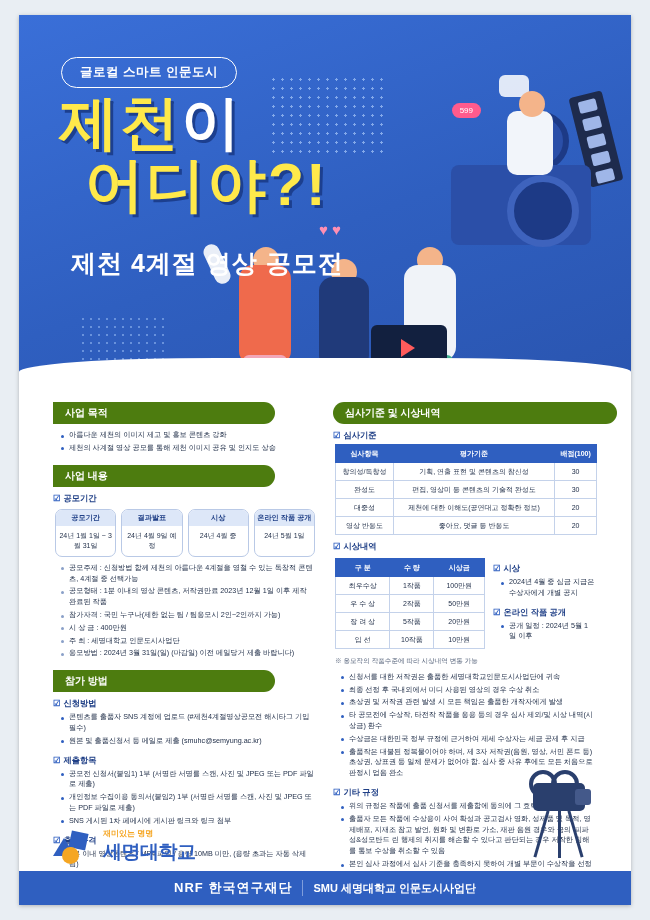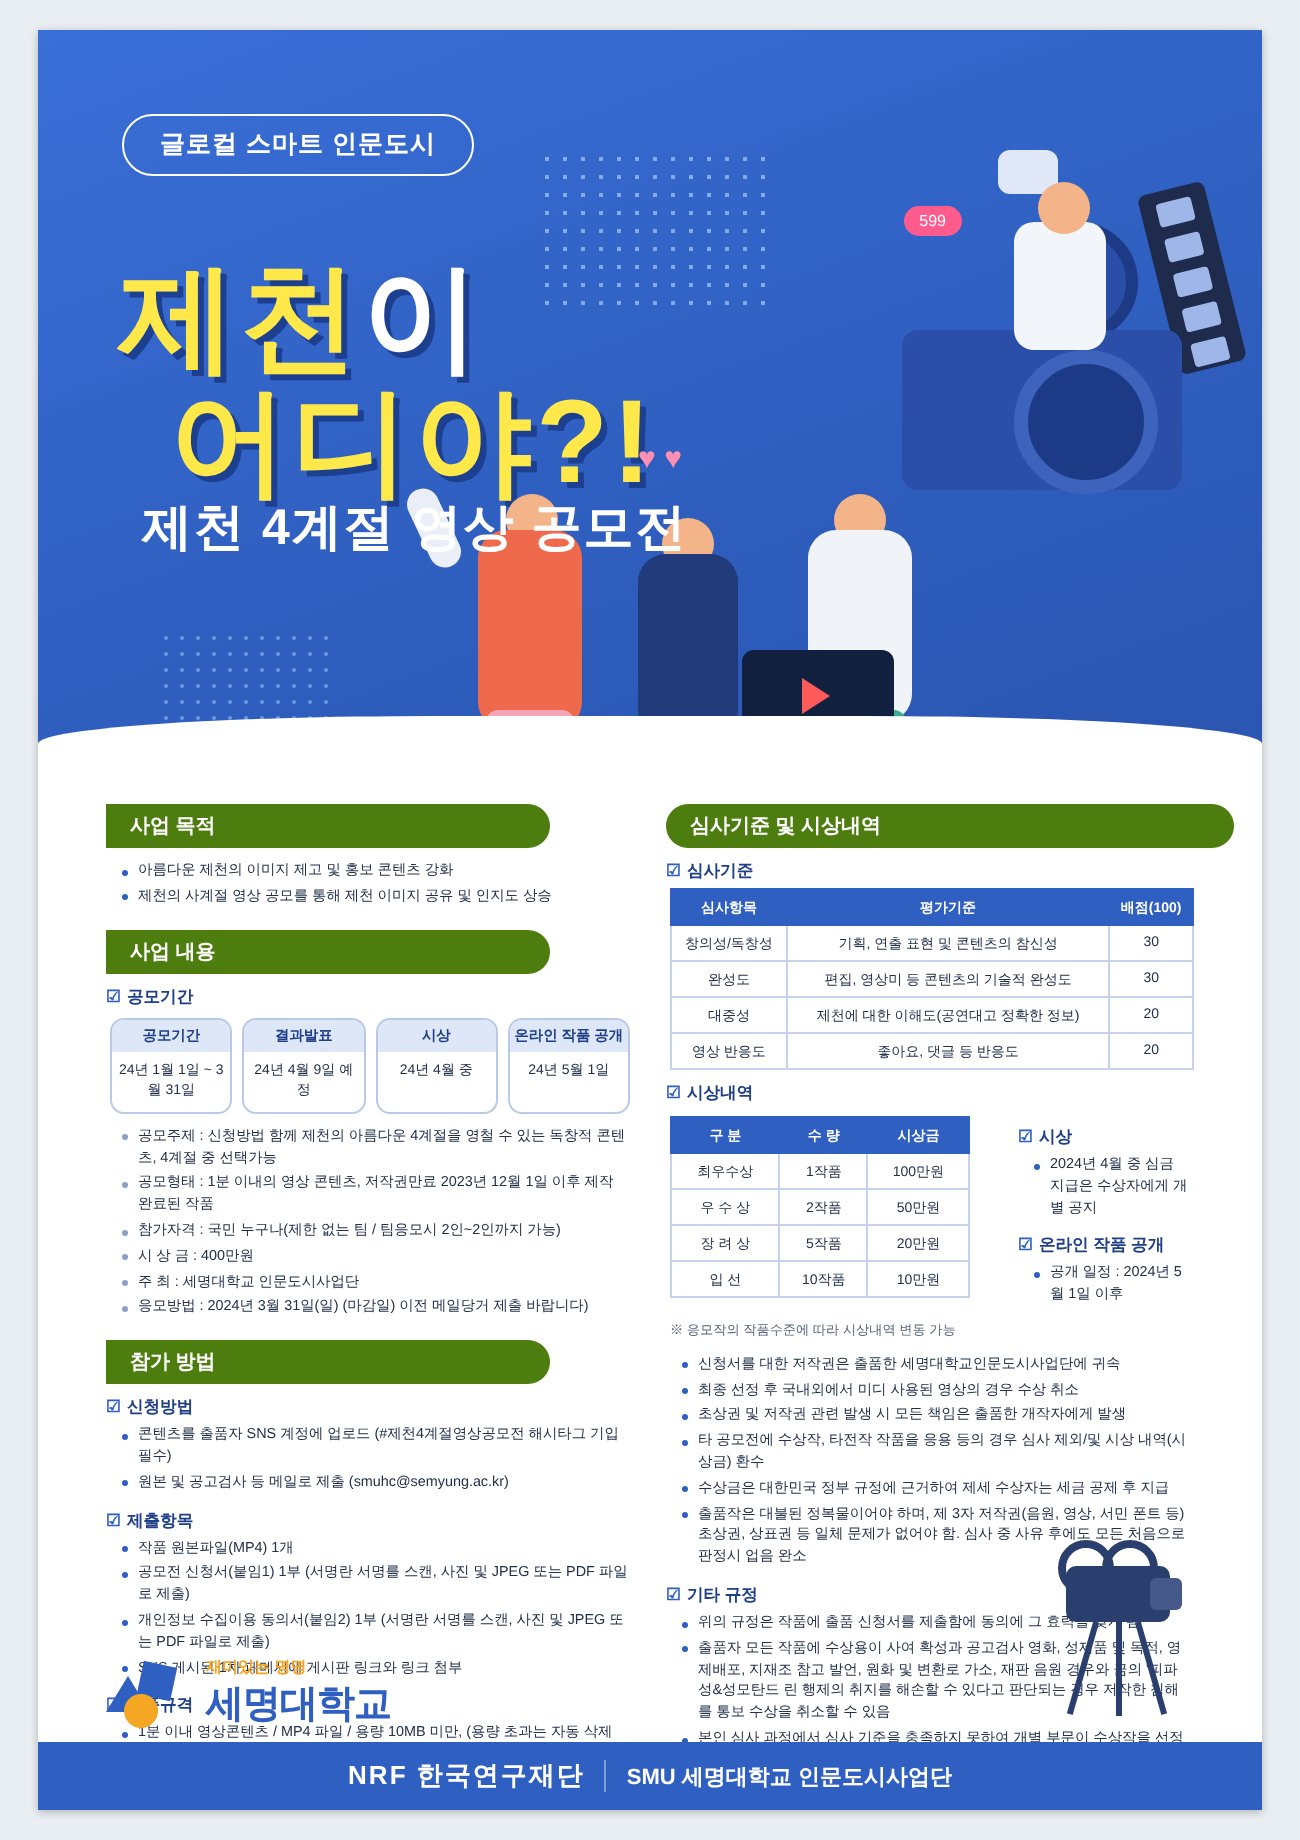--- a/index.html
+++ b/index.html
@@ -41,21 +41,20 @@
     color:#ffffff;font-size:12.5px;font-weight:bold;
     padding:6px 18px;letter-spacing:.5px;
   }
   .bigtitle{
     position:absolute;left:40px;top:78px;
     color:#ffe94a;
     font-size:59px;font-weight:bold;letter-spacing:2px;
     line-height:1.02;
     text-shadow:3px 3px 0 #1c3f8f;
     font-family:"Liberation Sans", sans-serif;
-    margin-top:36px;
   }
   .bigtitle .white{color:#ffffff;text-shadow:3px 3px 0 #1c3f8f;}
   .bigtitle .line2{display:block;margin-left:26px;margin-top:2px;}
   .subtitle{
     position:absolute;left:52px;top:232px;
     color:#ffffff;font-size:25px;font-weight:bold;letter-spacing:1px;
   }
   .heart{
     position:absolute;right:150px;top:88px;
     background:#ff5b8d;color:#fff;font-size:8px;
@@ -135,21 +134,21 @@
   .sbox{
     flex:1;border:1px solid #b9c9e6;border-radius:7px;overflow:hidden;text-align:center;background:#fff;
   }
   .sbox .sb-h{background:#dde7f8;color:#1f3f86;font-weight:bold;font-size:7.2px;padding:3px 0;}
   .sbox .sb-b{padding:5px 2px;font-size:7px;line-height:1.45;color:#22304a;}
   
   table.t{border-collapse:collapse;width:100%;margin:3px 0 5px 2px;font-size:7px;}
   table.t th{background:#2f5fc0;color:#fff;font-weight:bold;padding:3.5px 2px;border:1px solid #2f5fc0;}
   table.t td{border:1px solid #c4d2ea;padding:3.5px 2px;text-align:center;color:#22304a;}
   table.t td.l{text-align:center;}
-  .award-wrap{display:flex;gap:24px;align-items:flex-start;}
+  .award-wrap{display:flex;gap:8px;align-items:flex-start;}
   .award-wrap table.t{width:150px;}
   .award-side{flex:1;padding-top:2px;}
   .note{font-size:6.6px;color:#55627a;margin:2px 0 6px 2px;line-height:1.5;}
   
   .footer{
     position:absolute;left:0;bottom:0;width:100%;height:96px;
   }
   .logo-left{position:absolute;left:34px;bottom:40px;display:flex;align-items:center;gap:8px;}
   .logo-mark{width:42px;height:34px;position:relative;}
   .lm-tri{position:absolute;left:0;top:8px;width:0;height:0;border-left:11px solid transparent;border-right:11px solid transparent;border-bottom:18px solid #2f5fc0;}
@@ -264,26 +263,25 @@
         <li>시 상 금 : 400만원</li>
         <li>주    최 : 세명대학교 인문도시사업단</li>
         <li>응모방법 : 2024년 3월 31일(일) (마감일) 이전 메일당거 제출 바랍니다)</li>
       </ul>
 
       <div class="sec-head">참가 방법</div>
 
       <div class="subhead"><span class="chk">☑</span><span>신청방법</span></div>
       <ul class="bl">
         <li>콘텐츠를 출품자 SNS 계정에 업로드 (#제천4계절영상공모전 해시타그 기입 필수)</li>
-        <li>원본 및 공고검사 등 메일로 제출 (smuhc@semyung.ac.kr)</li>
+        <li>원본 및 출품신청서 등 메일로 제출 (smuhc@semyung.ac.kr)</li>
       </ul>
 
       <div class="subhead"><span class="chk">☑</span><span>제출항목</span></div>
       <ul class="bl">
-        <li>작품 원본파일(MP4) 1개</li>
         <li>공모전 신청서(붙임1) 1부 (서명란 서명를 스캔, 사진 및 JPEG 또는 PDF 파일로 제출)</li>
         <li>개인정보 수집이용 동의서(붙임2) 1부 (서명란 서명를 스캔, 사진 및 JPEG 또는 PDF 파일로 제출)</li>
         <li>SNS 게시된 1차 페메시에 게시판 링크와 링크 첨부</li>
       </ul>
 
       <div class="subhead"><span class="chk">☑</span><span>출품규격</span></div>
       <ul class="bl">
         <li>1분 이내 영상콘텐츠 / MP4 파일 / 용량 10MB 미만, (용량 초과는 자동 삭제됨)</li>
       </ul>
     </div>

